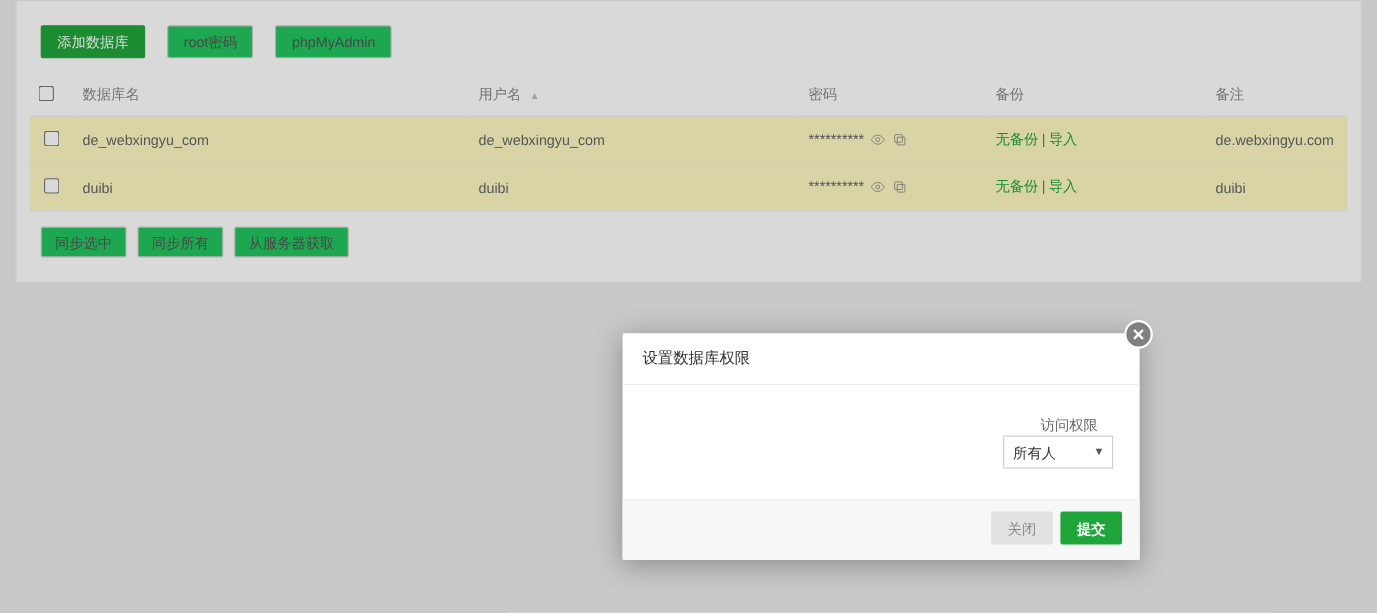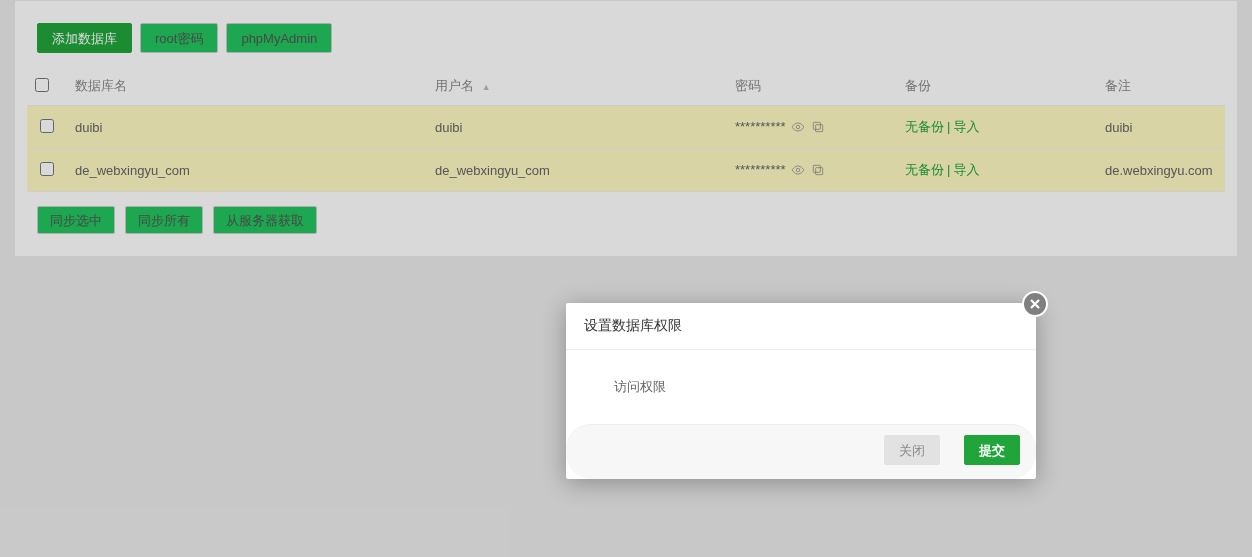--- a/index.html
+++ b/index.html
@@ -2,21 +2,21 @@
 <html><head>
 <meta charset="utf-8">
 <style>
 * { box-sizing: border-box; margin: 0; padding: 0; }
 body { font-family: "Microsoft YaHei", Arial, sans-serif; font-size: 13px; color: #666; background: #f0f0f0; position: relative; width: 1252px; height: 557px; overflow: hidden; }
 
 .page-bg { background: #ececec; width: 100%; height: 557px; padding: 0; }
 
 .panel { background: #fff; margin: 0 14px; border: 1px solid #ececec; }
 
-.toolbar { padding: 22px 22px 14px 22px; display: flex; gap: 8px; }
+.toolbar { padding: 22px 22px 14px 22px; display: flex; gap: 20px; }
 .btn { display: inline-flex; align-items: center; justify-content: center; padding: 6px 14px; border: 1px solid #ccc; background: #22c55e; color: #555; font-size: 13px; border-radius: 2px; cursor: pointer; height: 30px; line-height: 1; }
 .btn-primary { background: #20a53a; color: #fff; border-color: #20a53a; }
 .btn-sm { padding: 5px 12px; font-size: 13px; height: 28px; }
 
 table.data { width: calc(100% - 24px); margin: 0 12px; border-collapse: collapse; background: #fef9c3; }
 table.data th { text-align: left; font-weight: normal; color: #888; padding: 10px 8px; border-bottom: 1px solid #eee; background: #fff; font-size: 13px; }
 table.data td { padding: 12px 8px; border-bottom: 1px solid #f1f1f1; color: #666; font-size: 13px; }
 
 .checkbox-cell { width: 40px; text-align: center; }
 input[type=checkbox] { width: 14px; height: 14px; }
@@ -30,27 +30,27 @@
 .link { color: #20a53a; cursor: pointer; }
 .sep { color: #20a53a; margin: 0 3px; }
 
 .footer-actions { padding: 14px 22px 22px 22px; display: flex; gap: 10px; }
 
 .overlay { position: absolute; inset: 0; background: rgba(0,0,0,0.15); }
 
 .dialog { position: absolute; left: 566px; top: 303px; width: 470px; background: #fff; box-shadow: 0 4px 24px rgba(0,0,0,0.3); border-radius: 2px; }
 .dialog-title { padding: 14px 18px; font-size: 14px; color: #333; border-bottom: 1px solid #eee; }
 .dialog-body { padding: 28px 24px 28px 24px; }
-.form-row { display: flex; align-items: flex-end; }
+.form-row { display: flex; align-items: flex-end; flex-direction: column; }
 .form-label { width: 90px; text-align: right; padding-right: 14px; color: #666; font-size: 13px; }
 .select-wrap { position: relative; }
 .select-wrap select { appearance: none; -webkit-appearance: none; border: 1px solid #ccc; padding: 5px 24px 5px 8px; font-size: 13px; height: 30px; background: #fff; min-width: 100px; color: #333; }
 .select-caret { position: absolute; right: 8px; top: 50%; transform: translateY(-50%); pointer-events: none; color: #555; font-size: 10px; }
 
-.dialog-footer { padding: 10px 16px 14px 16px; display: flex; justify-content: flex-end; gap: 24px; background: #f7f7f7; border-top: 1px solid #eee; border-radius: 25px; }
+.dialog-footer { padding: 10px 16px 14px 16px; display: flex; justify-content: flex-end; gap: 7px; background: #f7f7f7; border-top: 1px solid #eee; }
 .btn-grey { background: #e2e2e2; color: #888; border-color: #e2e2e2; }
 .btn-green { background: #20a53a; color: #fff; border-color: #20a53a; font-weight: bold; }
 
 .dialog-close { position: absolute; top: -12px; right: -12px; width: 26px; height: 26px; border-radius: 50%; background: #808080; color: #fff; display: flex; align-items: center; justify-content: center; cursor: pointer; border: 2px solid #fff; }
 .dialog-close svg { width: 12px; height: 12px; stroke: #fff; stroke-width: 2.2; }
 
 .col-db { width: 360px; }
 .col-user { width: 300px; margin-left: 36px; }
 .col-pwd { width: 170px; }
 .col-backup { width: 200px; margin-left: 36px; }
@@ -77,53 +77,53 @@
             <span class="sort-indicator">▲</span>
           </th>
           <th class="col-pwd">密码</th>
           <th class="col-backup">备份</th>
           <th>备注</th>
         </tr>
       </thead>
       <tbody id="tbody">
           <tr>
             <td class="checkbox-cell"><input type="checkbox" style=""></td>
+            <td>de_webxingyu_com</td>
+            <td>de_webxingyu_com</td>
+            <td><span class="pwd-mask">**********</span><span class="icon-inline">
+                <svg viewBox="0 0 24 24">
+                  <path d="M2 12s3.5-7 10-7 10 7 10 7-3.5 7-10 7S2 12 2 12z"></path>
+                  <circle cx="12" cy="12" r="3"></circle>
+                </svg>
+              </span><span class="icon-inline">
+                <svg viewBox="0 0 24 24">
+                  <rect x="8" y="8" width="12" height="12" rx="1"></rect>
+                  <rect x="4" y="4" width="12" height="12" rx="1"></rect>
+                </svg>
+              </span></td>
+            <td><span class="link">无备份</span><span class="sep">|</span><span class="link">导入</span></td>
+            <td>de.webxingyu.com</td>
+          </tr>
+          <tr>
+            <td class="checkbox-cell"><input type="checkbox" style=""></td>
             <td>duibi</td>
             <td>duibi</td>
             <td><span class="pwd-mask">**********</span><span class="icon-inline">
                 <svg viewBox="0 0 24 24">
                   <path d="M2 12s3.5-7 10-7 10 7 10 7-3.5 7-10 7S2 12 2 12z"></path>
                   <circle cx="12" cy="12" r="3"></circle>
                 </svg>
               </span><span class="icon-inline">
                 <svg viewBox="0 0 24 24">
                   <rect x="8" y="8" width="12" height="12" rx="1"></rect>
                   <rect x="4" y="4" width="12" height="12" rx="1"></rect>
                 </svg>
               </span></td>
             <td><span class="link">无备份</span><span class="sep">|</span><span class="link">导入</span></td>
             <td>duibi</td>
-          </tr>
-          <tr>
-            <td class="checkbox-cell"><input type="checkbox" style=""></td>
-            <td>de_webxingyu_com</td>
-            <td>de_webxingyu_com</td>
-            <td><span class="pwd-mask">**********</span><span class="icon-inline">
-                <svg viewBox="0 0 24 24">
-                  <path d="M2 12s3.5-7 10-7 10 7 10 7-3.5 7-10 7S2 12 2 12z"></path>
-                  <circle cx="12" cy="12" r="3"></circle>
-                </svg>
-              </span><span class="icon-inline">
-                <svg viewBox="0 0 24 24">
-                  <rect x="8" y="8" width="12" height="12" rx="1"></rect>
-                  <rect x="4" y="4" width="12" height="12" rx="1"></rect>
-                </svg>
-              </span></td>
-            <td><span class="link">无备份</span><span class="sep">|</span><span class="link">导入</span></td>
-            <td>de.webxingyu.com</td>
           </tr>
         </tbody>
     </table>
 
     <div class="footer-actions">
       <button class="btn btn-sm">同步选中</button>
       <button class="btn btn-sm">同步所有</button>
       <button class="btn btn-sm">从服务器获取</button>
     </div>
 
@@ -135,19 +135,25 @@
 <div class="dialog">
   <div class="dialog-close">
     <svg viewBox="0 0 12 12">
         <path d="M2 2 L10 10 M10 2 L2 10"></path>
       </svg>
   </div>
   <div class="dialog-title">设置数据库权限</div>
   <div class="dialog-body">
     <div class="form-row">
       <div class="form-label">访问权限</div>
+      <div class="select-wrap">
+        <select>
+          <option>所有人</option>
+        </select>
+        <span class="select-caret">▼</span>
+      </div>
     </div>
   </div>
   <div class="dialog-footer">
     <button class="btn btn-grey">关闭</button>
     <button class="btn btn-green">提交</button>
   </div>
 </div>
 
 </body></html>

